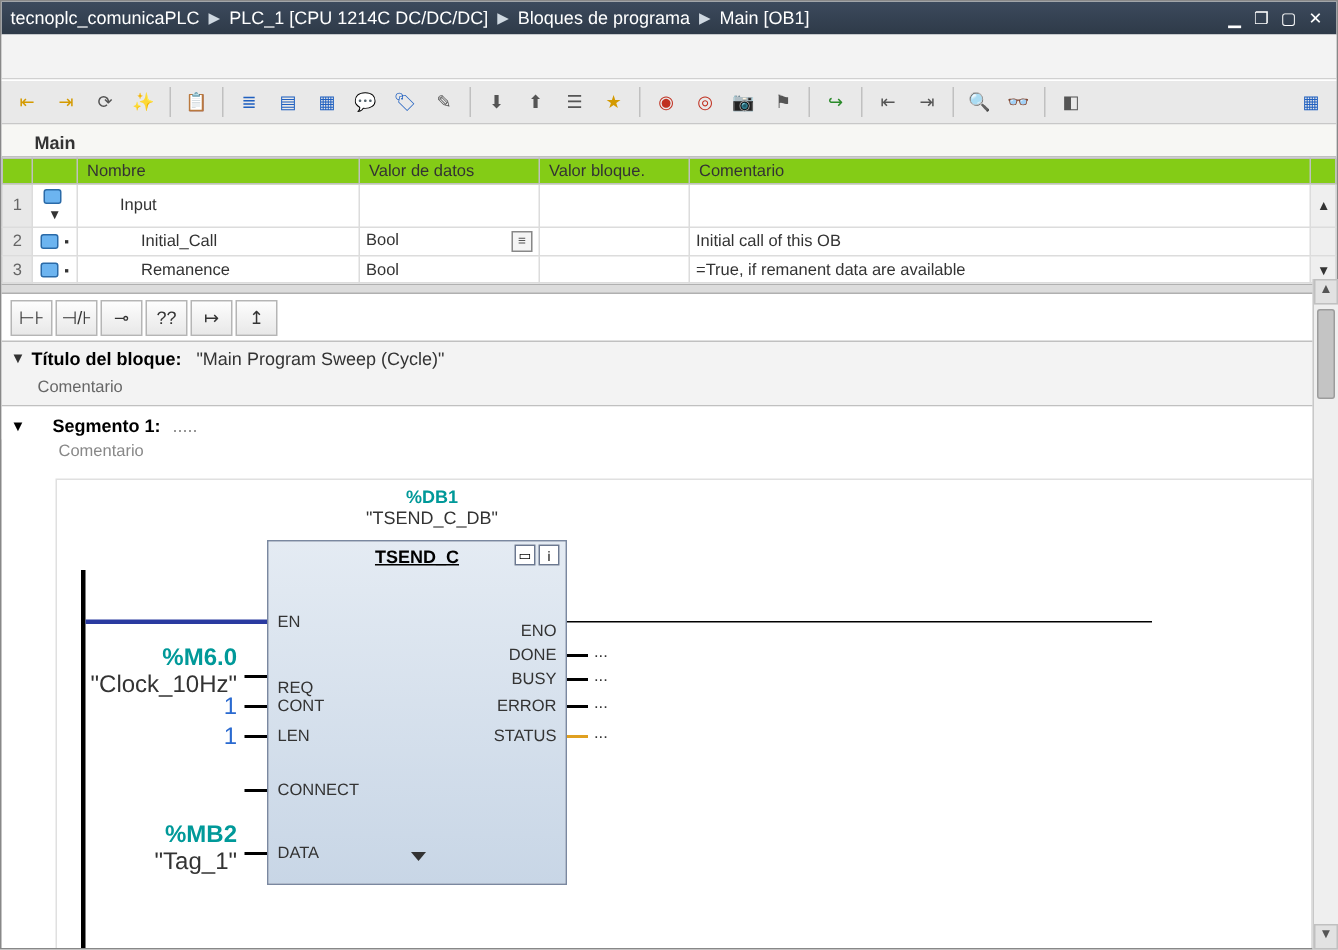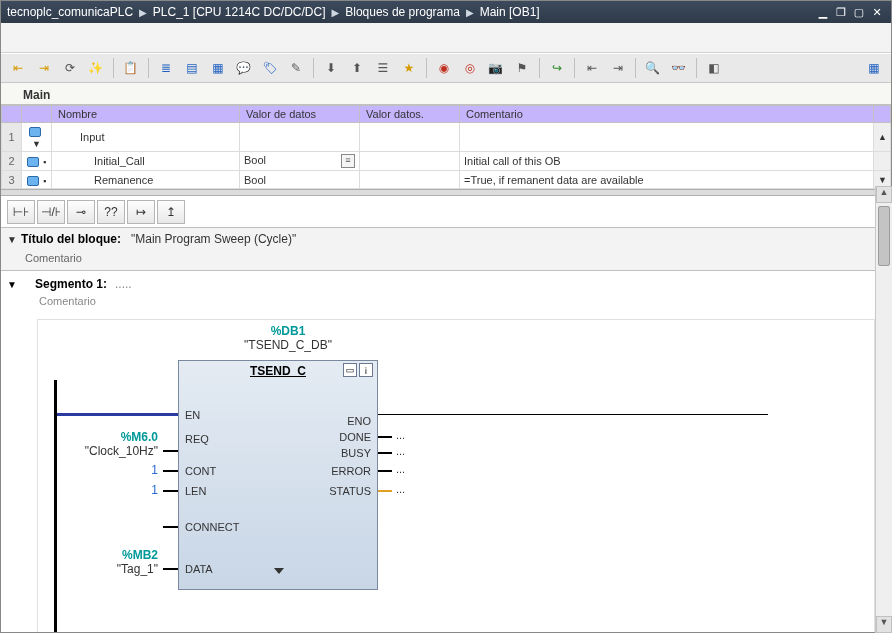--- a/index.html
+++ b/index.html
@@ -19,21 +19,21 @@
   .toolbar { height: 30px; background: #e9e9e9; border-top: 1px solid #fff; border-bottom: 1px solid #c8c8c8; display: flex; align-items: center; padding: 0 6px; gap: 4px; }
   .tbtn { width: 22px; height: 22px; display: inline-flex; align-items: center; justify-content: center; border: 1px solid transparent; border-radius: 2px; font-size: 12px; color: #555; }
   .tsep { width: 1px; height: 20px; background: #c0c0c0; margin: 0 2px; }
 
   .tab-head { height: 22px; background: #f7f7f4; border-bottom: 1px solid #c0c0c0; display: flex; align-items: flex-end; padding-left: 14px; font-size: 12px; }
   .tab-head .tablabel { font-weight: bold; color: #333; padding: 2px 8px 2px 8px; }
 
   
   .iface { border-bottom: 1px solid #b0b0b0; }
   .iface table { width: 100%; border-collapse: collapse; font-size: 11px; table-layout: fixed; }
-  .iface th { background: #c4b5fd; border: 1px solid #c0c0c0; text-align: left; padding: 2px 6px; font-weight: normal; color: #333; }
+  .iface th { background: #84cc16; border: 1px solid #c0c0c0; text-align: left; padding: 2px 6px; font-weight: normal; color: #333; }
   .iface td { border: 1px solid #dcdcdc; padding: 2px 4px; color: #333; height: 18px; background: #fff; }
   .iface td.rownum { width: 18px; text-align: center; background: #e8e8e8; color: #666; }
   .iface td.iconcell { width: 30px; text-align: center; }
   .iface .btn-square { float: right; width: 14px; height: 14px; border: 1px solid #888; background: #f4f4f4; font-size: 9px; text-align: center; color: #555; }
   .iface .pluginicon { display:inline-block; width:12px; height:10px; background:#6cb4f0; border:1px solid #2a6aa8; border-radius:2px; vertical-align:middle; margin-right:4px;}
   .iface .indent { padding-left: 28px; }
   .iface .indent2 { padding-left: 42px; }
 
   
   .ladpalette { height: 32px; background: #fff; border-bottom: 1px solid #c0c0c0; display: flex; align-items: center; padding: 0 6px; gap: 2px; }
@@ -69,21 +69,21 @@
   .fb-box .fbicons span { width:14px; height:14px; border:1px solid #6b7890; background:#fff; font-size:9px; display:inline-flex; align-items:center; justify-content:center;}
   .pinL, .pinR { position: absolute; font-size: 11px; color: #333; }
   .pinL { left: 6px; }
   .pinR { right: 6px; text-align: right; }
 
   .wire { position:absolute; background:#000; height:1px; }
   .railwire { position:absolute; left:19px; height:3px; background:#008; }
 
   .enwire-top { background: #2a3aa0; }
 
-  .param { position:absolute; font-size: 12px; text-align: right; }
+  .param { position:absolute; font-size: 16px; text-align: right; }
   .param .addr { color:#009999; font-weight:bold; }
   .param .sym  { color:#333; }
   .param .lit  { color:#2a6ad0; }
 
   .stub { position:absolute; height:2px; background:#000; }
   .ellip { position:absolute; font-size:11px; color:#333; }
 
   .dropdown-tri { position:absolute; width:0; height:0; border-left:5px solid transparent; border-right:5px solid transparent; border-top:6px solid #333; }
 
   .scrollbar-v { position:absolute; right:0; top:52px; bottom:0; width:17px; background:#efefef; border-left:1px solid #c8c8c8; }
@@ -165,21 +165,21 @@
         <col style="width:100px">
         <col>
     <col style="width:17px">
   </colgroup>
   <tbody>
         <tr>
     <th></th>
           <th></th>
     <th>Nombre</th>
     <th>Valor de datos</th>
-    <th>Valor datos.</th>
+    <th>Valor bloque.</th>
     <th>Comentario</th>
     <th></th>
   </tr>
   <tr>
     <td class="rownum">1</td>
     <td class="iconcell"><span class="pluginicon"></span><span style="font-size:9px;">▼</span></td>
     <td class="indent">Input</td>
     <td></td>
     <td></td>
     <td></td>
@@ -245,21 +245,21 @@
   </div>
 
   <div class="fb-box" style="left:140px; top:40px; width:200px; height:230px;">
     <div class="fbtitle">TSEND_C</div>
     <div class="fbicons">
       <span>▭</span>
       <span>ℹ</span>
     </div>
 
     <div class="pinL" style="top:48px">EN</div>
-    <div class="pinL" style="top:72px">REQ</div>
+    <div class="pinL" style="top:92px">REQ</div>
     <div class="pinL" style="top:104px">CONT</div>
     <div class="pinL" style="top:124px">LEN</div>
     <div class="pinL" style="top:160px">CONNECT</div>
     <div class="pinL" style="top:202px">DATA</div>
 
     <div class="pinR" style="top:54px">ENO</div>
     <div class="pinR" style="top:70px">DONE</div>
     <div class="pinR" style="top:86px">BUSY</div>
     <div class="pinR" style="top:104px">ERROR</div>
     <div class="pinR" style="top:124px">STATUS</div>

